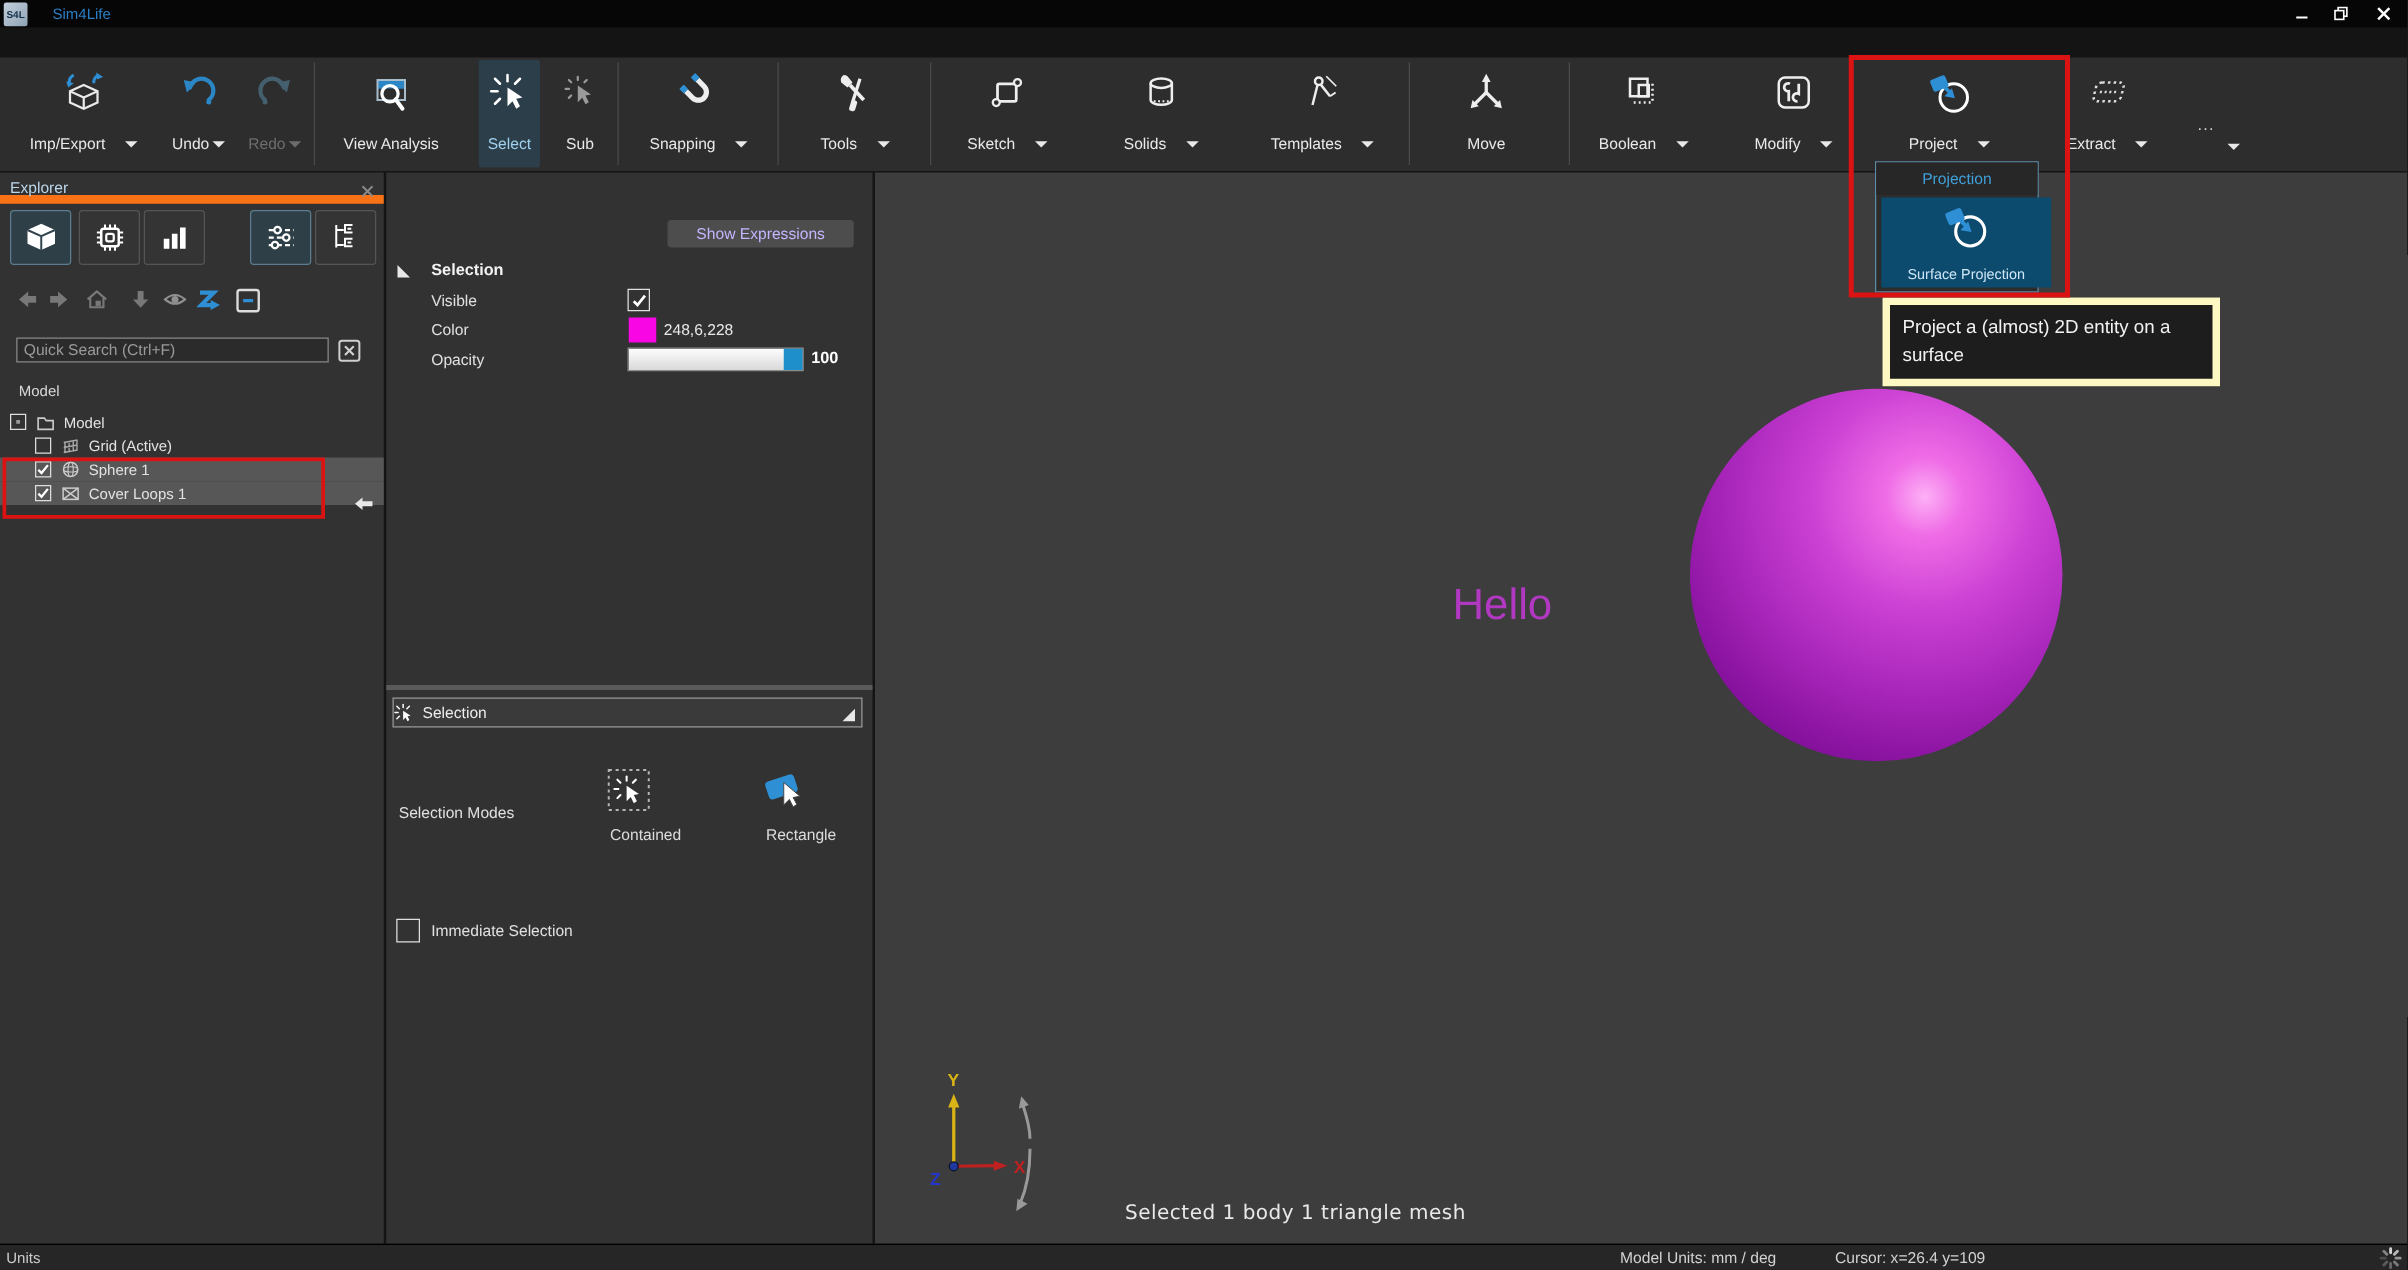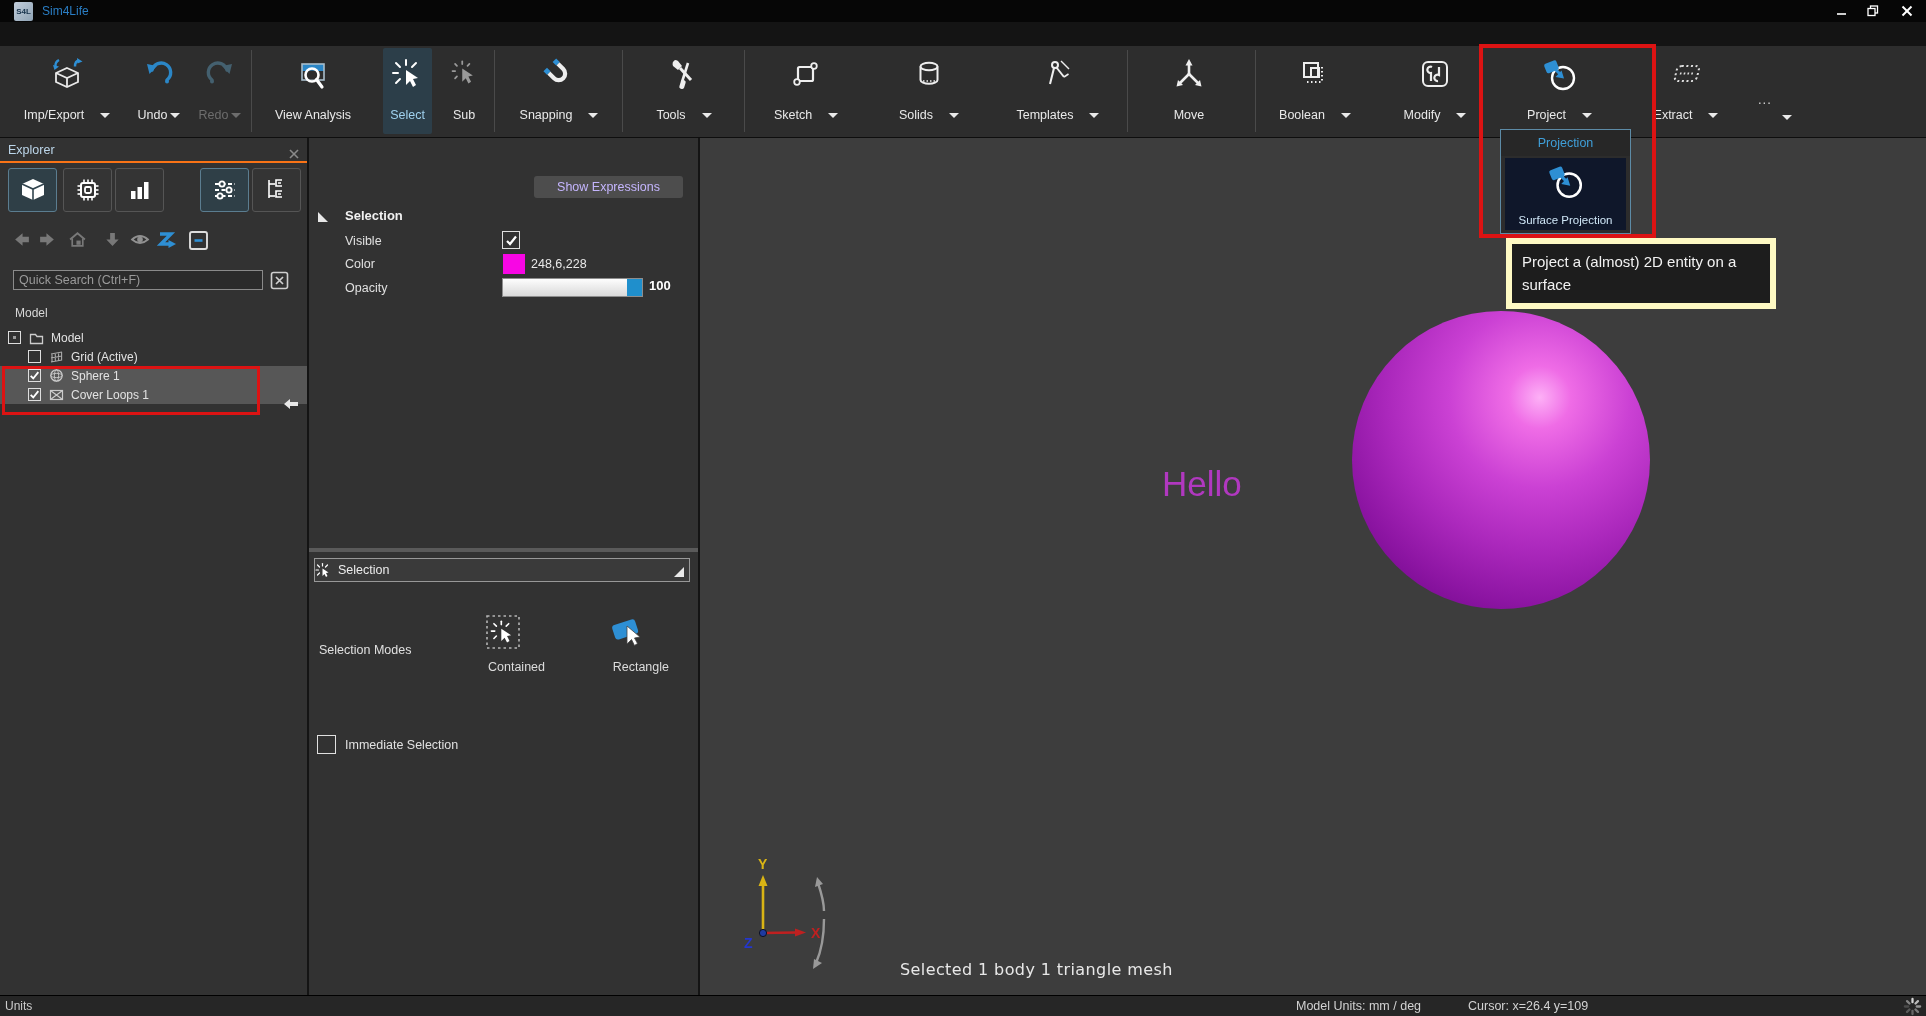--- a/index.html
+++ b/index.html
@@ -3,21 +3,21 @@
 <meta charset="utf-8">
 <style>
   * { margin:0; padding:0; box-sizing:border-box; }
   html,body { background:#111; }
   body { font-family:"Liberation Sans", sans-serif; }
   .app { position:relative; width:1926px; height:1016px; background:#141414; overflow:hidden; }
 
   
   .titlebar { position:absolute; left:0; top:0; width:100%; height:22px; background:#060606; }
   .applogo { position:absolute; left:3px; top:2px; width:19px; height:19px; background:linear-gradient(135deg,#c3cfdc,#8fa3b5); border-radius:2px;
-             display:flex; align-items:center; justify-content:center; font-size:8px; font-weight:bold; color:#15314a;margin-left:11px; }
+             display:flex; align-items:center; justify-content:center; font-size:8px; font-weight:bold; color:#15314a; }
   .apptitle { position:absolute; left:42px; top:4px; font-size:12px; color:#2a7ec5; }
   .winbtn { position:absolute; top:3px; width:18px; height:16px; display:flex; align-items:center; justify-content:center; }
   .winbtn.min { right:76px; } .winbtn.max { right:44px; } .winbtn.close { right:10px; }
 
   
   .menubar { position:absolute; left:0; top:22px; width:100%; height:24px; background:#0c0c0c; display:flex; align-items:center; }
   .menuitem { font-size:11.5px; color:#e6e6e6; padding:0 2px; }
   .menuitem.m0{ margin-left:10px; } .menuitem.m1{ margin-left:20px; } .menuitem.m2{ margin-left:18px; } .menuitem.m3{ margin-left:18px; }
 
   
@@ -33,21 +33,21 @@
   .titem.disabled .tlabel { color:#6d6d6d; }
   .titem.disabled .darr { border-top-color:#6d6d6d; }
   .more-dots { position:absolute; top:44px; left:10px; font-size:13px; color:#d8d8d8; letter-spacing:1px; }
   .more-arr { position:absolute; bottom:14px; left:34px; }
 
   
   .main { position:absolute; left:0; top:138px; width:100%; height:857px; background:#141414; }
   .panel { position:absolute; top:0; height:100%; background:#323232; }
   .explorer { left:0; width:307px; }
   .controller { left:309px; width:389px; }
-  .phead { position:relative; height:25px; border-bottom:2px solid #f97316; }
+  .phead { position:relative; height:25px; border-bottom:7px solid #f97316; }
   .phead .ptitle { position:absolute; left:8px; top:5px; font-size:12.5px; color:#bcd6ea; }
   .controller .phead .ptitle { color:#cfcfcf; }
   .phead .pclose { position:absolute; right:8px; top:7px; }
 
   
   .ebtn { position:absolute; width:49px; height:44px; top:30px; background:#343434; border:1px solid #555; border-radius:3px;
           display:flex; align-items:center; justify-content:center; }
   .ebtn.on { background:#2f3f47; border-color:#5b7d90; }
   .navrow { position:absolute; top:90px; left:0; width:100%; height:26px; }
   .navico { position:absolute; top:2px; }
@@ -104,21 +104,21 @@
   
   .statusbar { position:absolute; left:0; top:995px; width:100%; height:21px; background:#262626; border-top:1px solid #000; }
   .sb-ready { position:absolute; left:5px; top:3px; font-size:12px; color:#cccccc; }
   .sb-units { position:absolute; left:1296px; top:3px; font-size:12.5px; color:#d2d2d2; }
   .sb-cursor { position:absolute; left:1468px; top:3px; font-size:12.5px; color:#d2d2d2; }
   .sb-spinner { position:absolute; right:4px; top:1px; }
 
   
   .dropdown { position:absolute; left:1500px; top:129px; width:131px; height:105px; background:#2c2c2c; border:1px solid #5d8ba6; z-index:30; }
   .dd-head { height:26px; display:flex; align-items:center; justify-content:center; font-size:12.5px; color:#3f9fd9; background:#272727; }
-  .dd-item { position:absolute; left:4px; top:28px; width:121px; height:72px; background:#0f172a; }
+  .dd-item { position:absolute; left:4px; top:28px; width:136px; height:72px; background:#0c4a6e; }
   .dd-item .ddicon { position:absolute; top:5px; left:50%; transform:translateX(-50%); }
   .dd-item .ddlabel { position:absolute; bottom:4px; width:100%; text-align:center; font-size:11.5px; color:#cfe6f6; white-space:nowrap; }
   .tooltip { position:absolute; left:1506px; top:238px; width:270px; background:#1d1d1d; border:6px solid #fef9c3; padding:7px 10px;
              font-size:15px; color:#f2f2f2; line-height:1.5; z-index:40; }
   .red-box-toolbar { position:absolute; left:1479px; top:44px; width:177px; height:194px; border:4px solid #dc1313; z-index:50; pointer-events:none; }
 </style>
 </head>
 <body>
 
 <div class="app">

